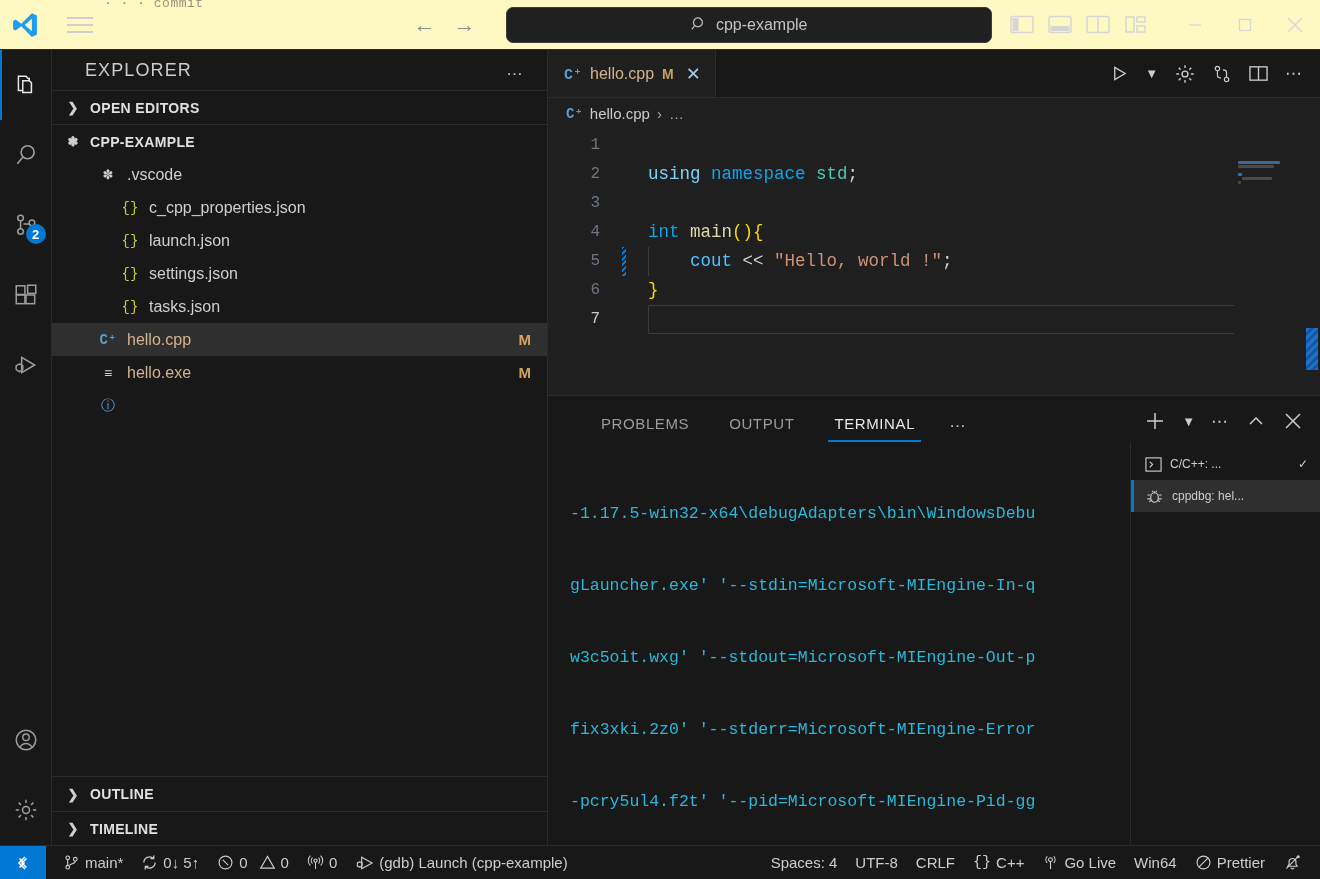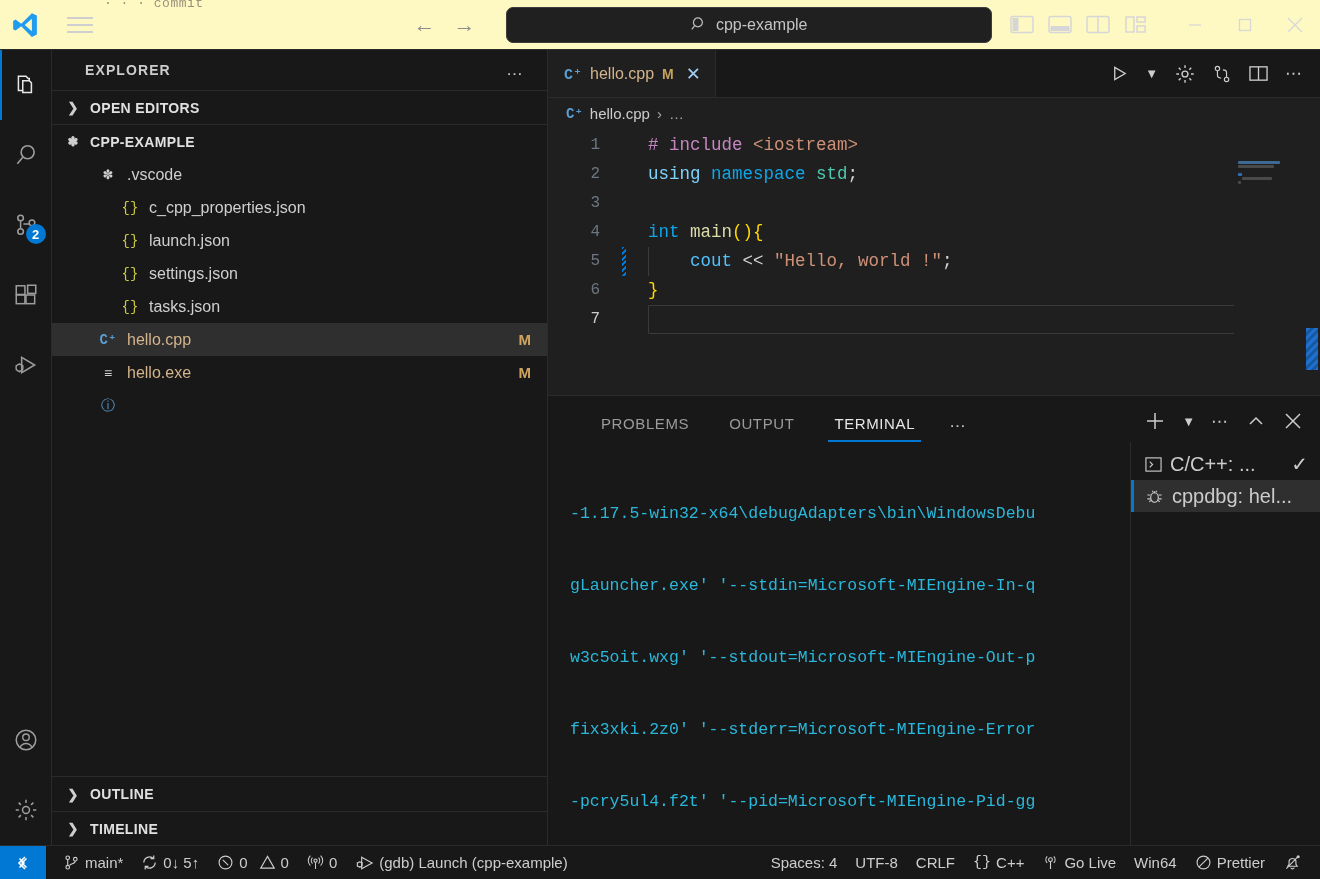--- a/index.html
+++ b/index.html
@@ -73,21 +73,21 @@
   
   .sidebar {
     width: 496px; flex: 0 0 496px; background: #181818;
     display: flex; flex-direction: column; min-height: 0;
     border-right: 1px solid #2b2b2b;
   }
   .sb-header {
     height: 40px; display:flex; align-items:center; justify-content:space-between;
     padding: 0 22px 0 33px;
   }
-  .sb-title { font-size: 14px; letter-spacing: 1.1px; color: #cccccc; font-weight: bold; }
+  .sb-title { font-size: 18px; letter-spacing: 1.1px; color: #cccccc; }
   .dots { color: #cccccc; letter-spacing: 2px; font-size: 17px; }
   .section-head {
     height: 34px; display:flex; align-items:center; gap: 8px;
     padding-left: 12px; font-size: 14px; font-weight: bold; color: #e0e0e0;
     letter-spacing: .35px; border-top: 1px solid #2b2b2b;
   }
   .chev { width: 18px; text-align:center; color:#cfcfcf; font-size: 13px; display:inline-block; }
   .tree { flex: 1 1 auto; overflow: hidden; }
   .row {
     height: 33px; display: flex; align-items: center;
@@ -167,21 +167,21 @@
 
   .panelbody { flex: 1 1 auto; display:flex; min-height:0; }
   .terminal {
     flex: 1 1 auto; padding: 12px 0 0 22px; min-width:0;
     font-family: "Liberation Mono", monospace;
     font-size: 16.5px; line-height: 24px;
     color: #cccccc; white-space: pre; overflow: hidden;
   }
   .t-blue { color: #29b8db; }
   .termlist { width: 190px; flex: 0 0 190px; border-left: 1px solid #2b2b2b; padding-top: 6px; }
-  .tlrow { height: 32px; display:flex; align-items:center; gap:8px; padding-left:14px; font-size:20px; color:#cccccc; position:relative; }
+  .tlrow { height: 32px; display:flex; align-items:center; gap:8px; padding-left:14px; font-size:12px; color:#cccccc; position:relative; }
   .tlrow.selected { background:#2f2f2f; }
   .tlrow.selected:before { content:""; position:absolute; left:0; top:0; bottom:0; width:3px; background:#0078d4; }
   .tlrow .tl-name { white-space:nowrap; overflow:hidden; }
   .tl-check { margin-left:auto; padding-right:12px; color:#cccccc; }
 
   
   .statusbar {
     height: 40px; flex: 0 0 33px; background: #181818;
     display: flex; align-items: center; font-size: 15px; color:#cdcdcd;
     border-top: 1px solid #2b2b2b;
@@ -437,21 +437,20 @@
         <span class="cpp-ico">C⁺</span>
         <span style="color:#ccc">hello.cpp</span>
         <span>›</span>
         <span>…</span>
       </div>
 
       <div class="codearea">
         <div class="code">
           <div class="cline">
             <span class="lnum">1</span>
-            <span class="ctext"><span class="k-pp"># include </span><span class="k-inc">&lt;iostream&gt;</span></span>
           </div>
           <div class="cline">
             <span class="lnum">2</span>
             <span class="ctext"><span class="k-key">using </span><span class="k-type2">namespace </span><span class="k-ns">std</span><span class="k-plain">;</span></span>
           </div>
           <div class="cline">
             <span class="lnum">3</span>
             <span class="ctext"></span>
           </div>
           <div class="cline">

